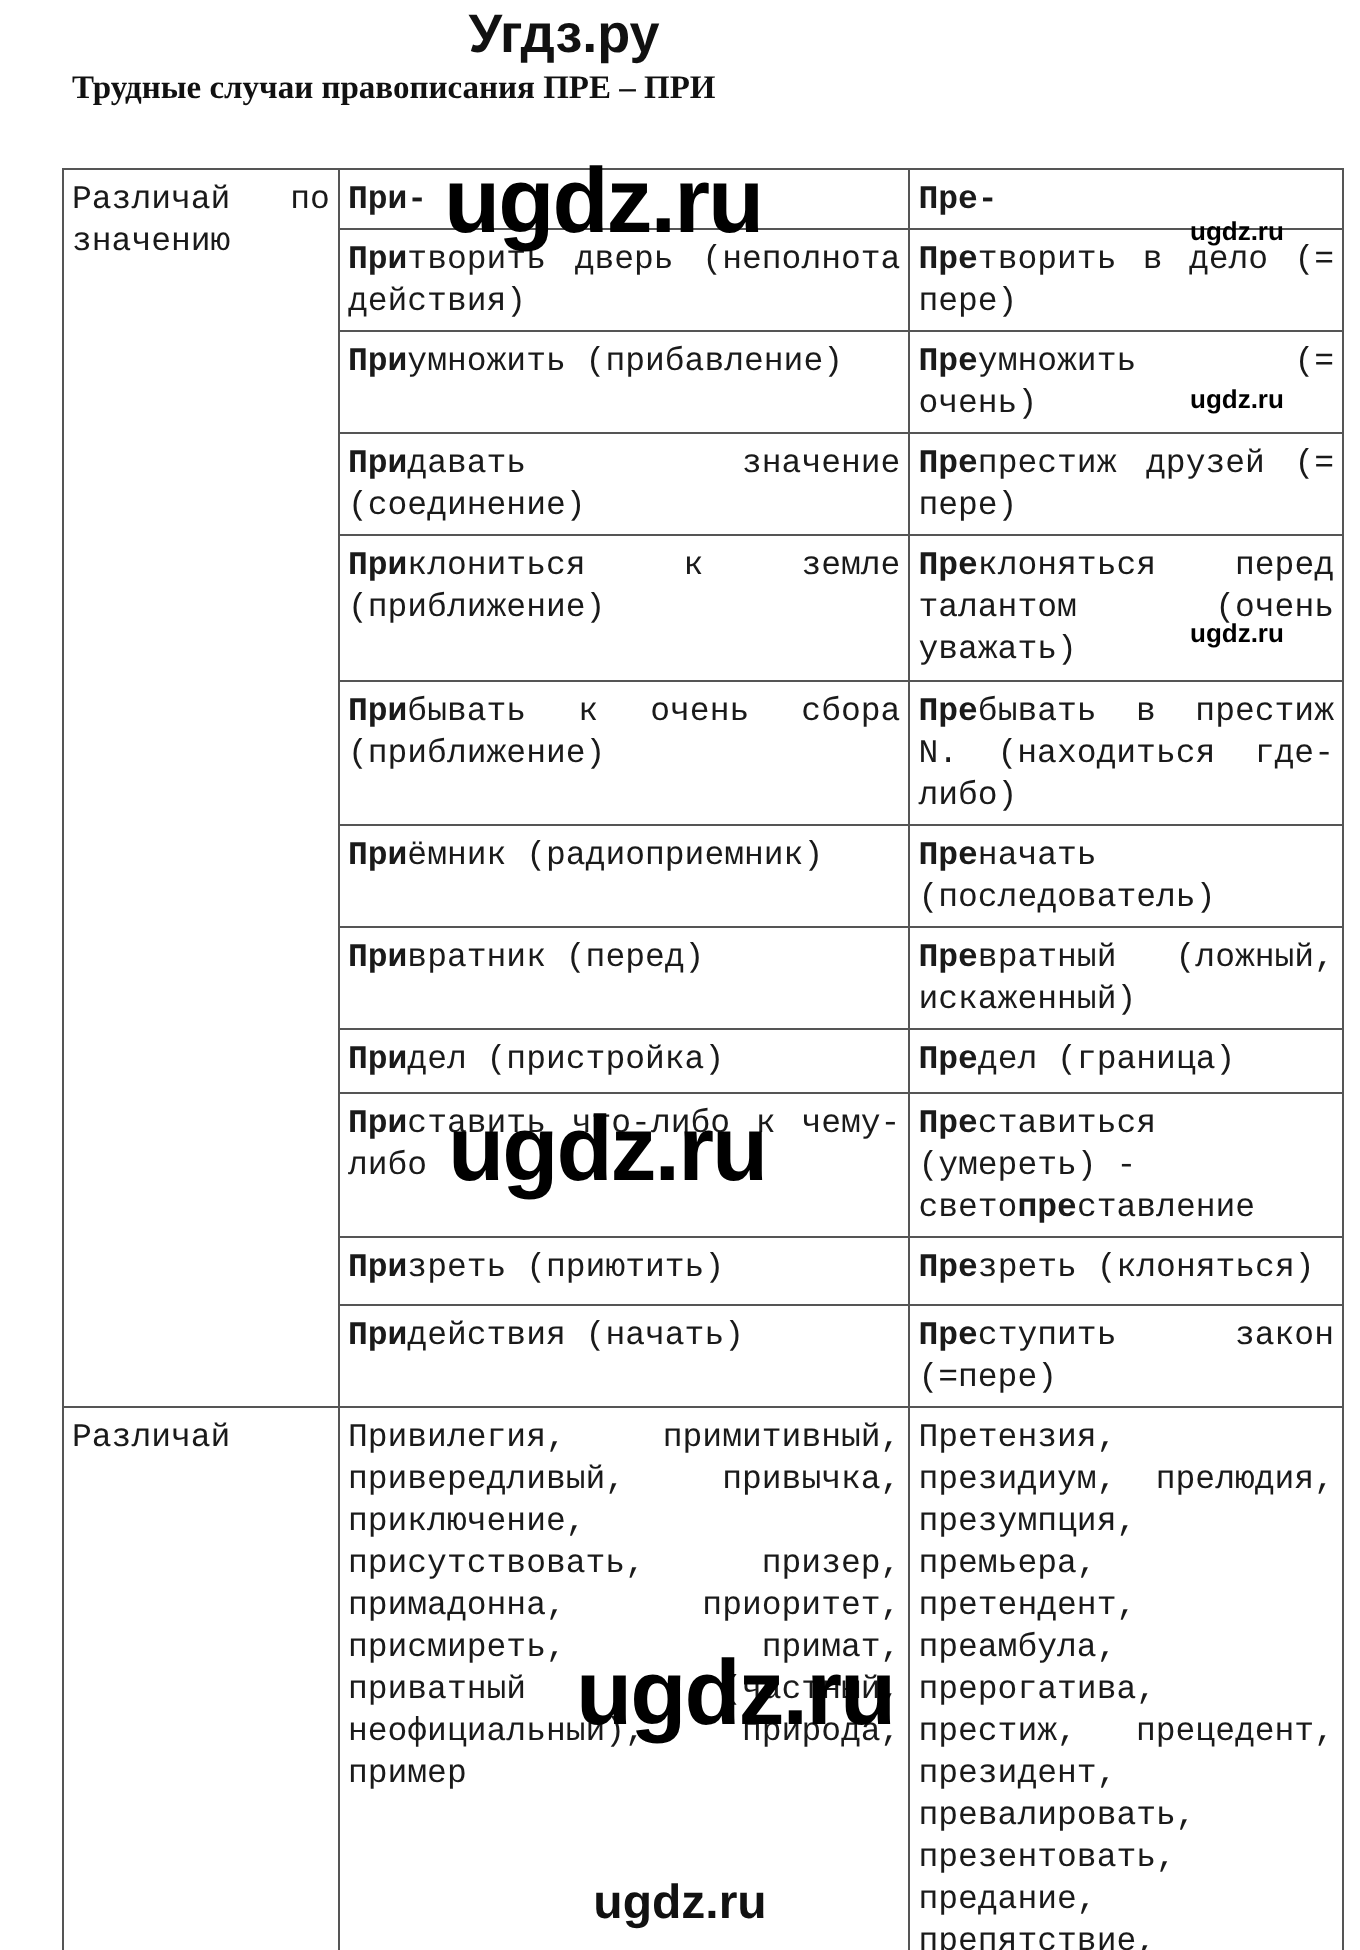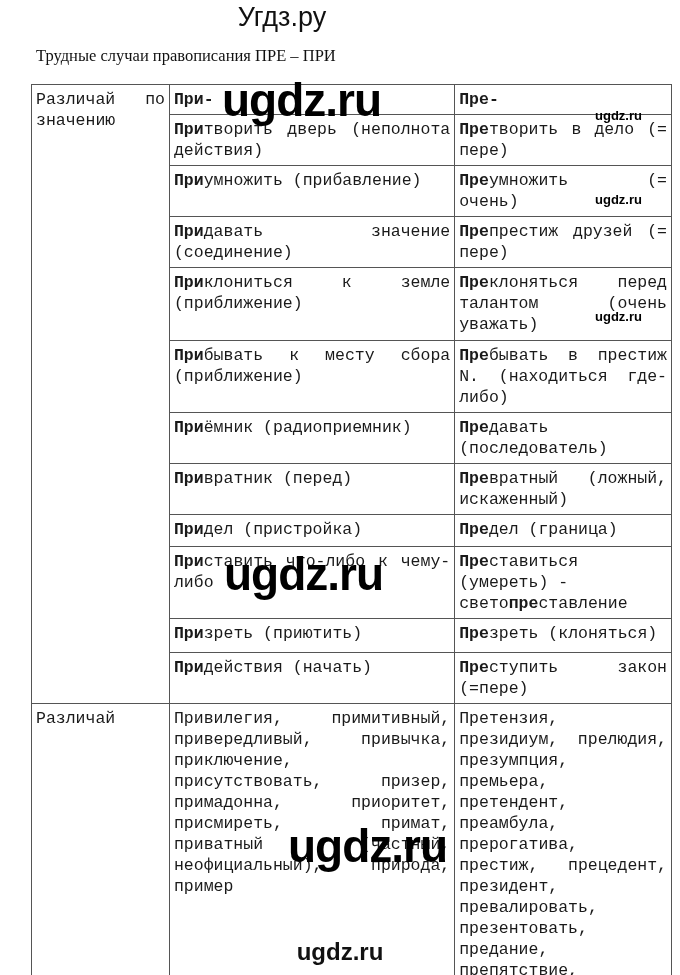--- a/index.html
+++ b/index.html
@@ -1,23 +1,23 @@
 <!DOCTYPE html>
 <html><head>
 <meta charset="utf-8">
 <style>
   html, body { margin: 0; padding: 0; background: #ffffff; }
   body { width: 680px; height: 975px; position: relative; overflow: hidden; color: #1a1a1a; }
   .site-title {
     position: absolute; top: 2px; left: 0; width: 564px; text-align: center;
-    font-family: "Liberation Sans", sans-serif; font-weight: normal; font-size: 27px; color: #111;
+    font-family: "Liberation Sans", sans-serif; font-weight: bold; font-size: 27px; color: #111;
   }
   .heading {
-    position: absolute; top: 46px; left: 36px;
-    font-family: "Liberation Serif", serif; font-weight: normal; font-size: 16.5px; color: #111;
+    position: absolute; top: 34px; left: 36px;
+    font-family: "Liberation Serif", serif; font-weight: bold; font-size: 16.5px; color: #111;
   }
   table.rules {
     position: absolute; top: 84px; left: 31px; width: 641px;
     border-collapse: collapse; table-layout: fixed;
     font-family: Liberation Mono, monospace; font-size: 16.5px; line-height: 21px;
   }
   table.rules td {
     border: 1.5px solid #555; vertical-align: top; padding: 4px 4px 4px 4px;
     text-align: justify; text-align-last: left;
   }
@@ -68,26 +68,26 @@
     </tr>
     <tr style="height:50px;">
       <td><b>При</b><span>давать значение (соединение)</span></td>
       <td><b>Пре</b><span>престиж друзей (= пере)</span></td>
     </tr>
     <tr style="height:73px;">
       <td><b>При</b><span>клониться к земле (приближение)</span></td>
       <td><b>Пре</b><span>клоняться перед талантом (очень уважать)</span></td>
     </tr>
     <tr style="height:52px;">
-      <td><b>При</b><span>бывать к месту сбора (приближение)</span></td>
+      <td><b>При</b><span>бывать к очень сбора (приближение)</span></td>
       <td><b>Пре</b><span>бывать в престиж N. (находиться где-либо)</span></td>
     </tr>
     <tr style="height:50px;">
       <td><b>При</b><span>ёмник (радиоприемник)</span></td>
-      <td><b>Пре</b><span>давать (последователь)</span></td>
+      <td><b>Пре</b><span>начать (последователь)</span></td>
     </tr>
     <tr style="height:50px;">
       <td><b>При</b><span>вратник (перед)</span></td>
       <td><b>Пре</b><span>вратный (ложный, искаженный)</span></td>
     </tr>
     <tr style="height:32px;">
       <td><b>При</b><span>дел (пристройка)</span></td>
       <td><b>Пре</b><span>дел (граница)</span></td>
     </tr>
     <tr style="height:71px;">

